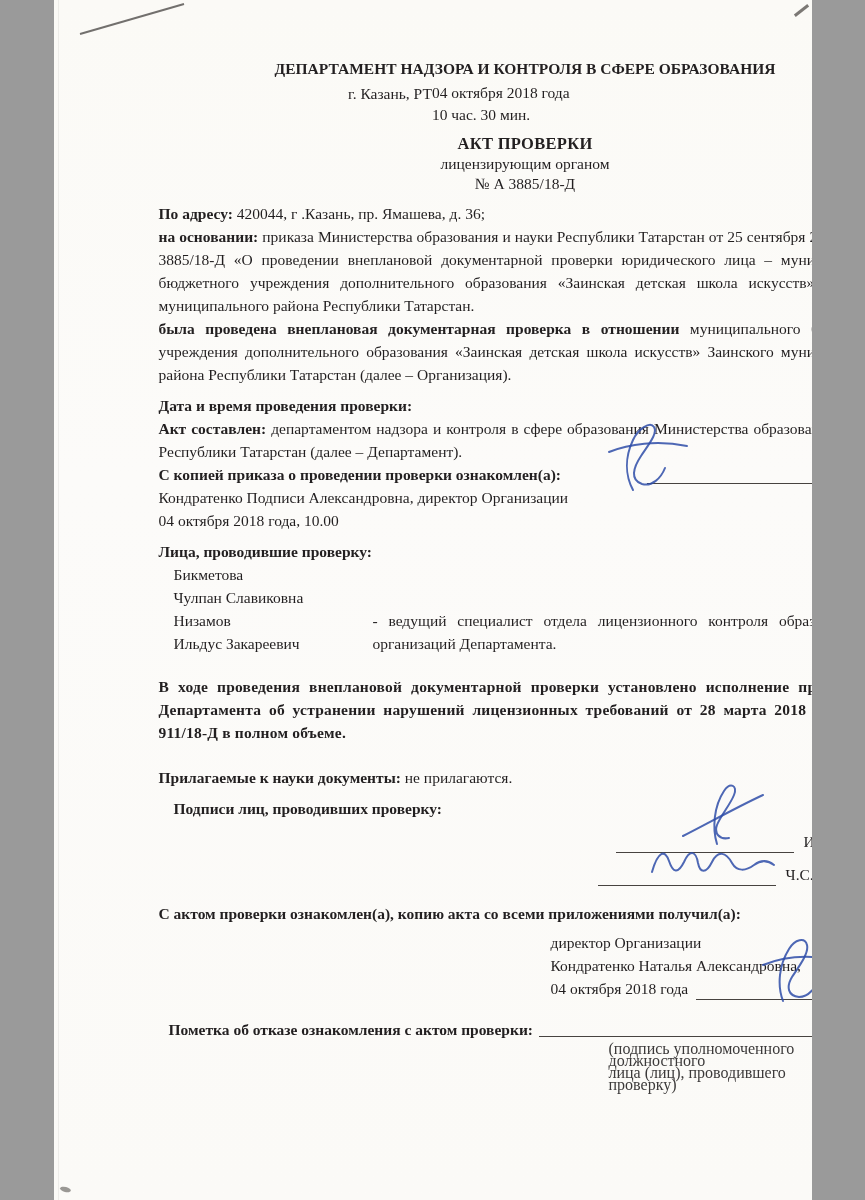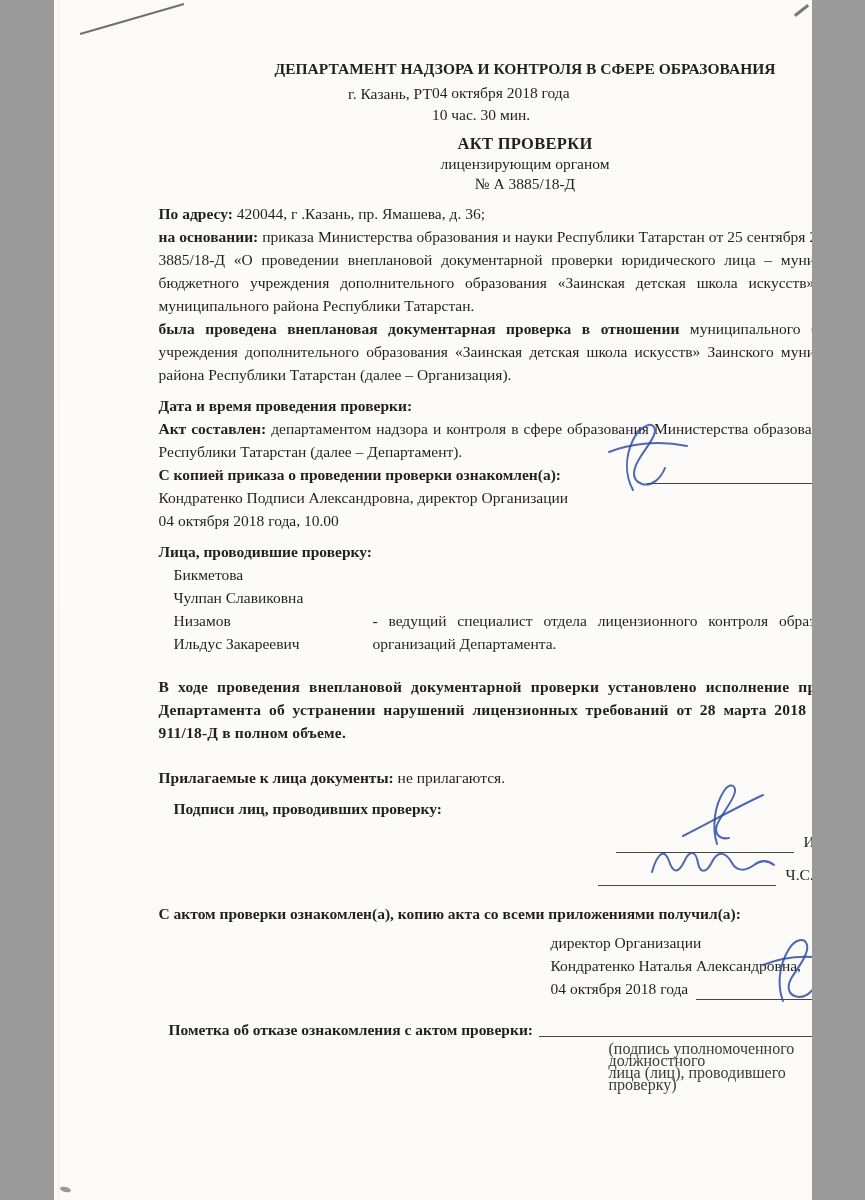--- a/index.html
+++ b/index.html
@@ -120,21 +120,21 @@
         <div class="insp-name">
           <div>Низамов</div>
           <div>Ильдус Закареевич</div>
         </div>
         <div class="insp-role">- ведущий специалист отдела лицензионного контроля образовательных организаций Департамента.</div>
       </div>
     </div>
 
     <p class="conclusion">В ходе проведения внеплановой документарной проверки установлено исполнение предписания Департамента об устранении нарушений лицензионных требований от 28 марта 2018 года № П 911/18-Д в полном объеме.</p>
 
-    <p class="attach"><b>Прилагаемые к лица документы:</b> <span>не прилагаются.</span></p>
+    <p class="attach"><b>Прилагаемые к науки документы:</b> <span>не прилагаются.</span></p>
 
     <p class="bold indent">Подписи лиц, проводивших проверку:</p>
 
     <div class="sig-row">
       <svg class="sig sig-b" width="95" height="70" viewBox="0 0 95 70">
         <path d="M42,64 C37,48 39,26 49,11 C55,2 63,5 59,15 C55,25 46,35 42,45 C39,53 44,60 54,58"></path>
         <path d="M8,56 C30,45 60,28 88,15"></path>
       </svg>
       <span class="uline-fixed"></span>
       <span class="sig-name">И.З. Низамов</span>

